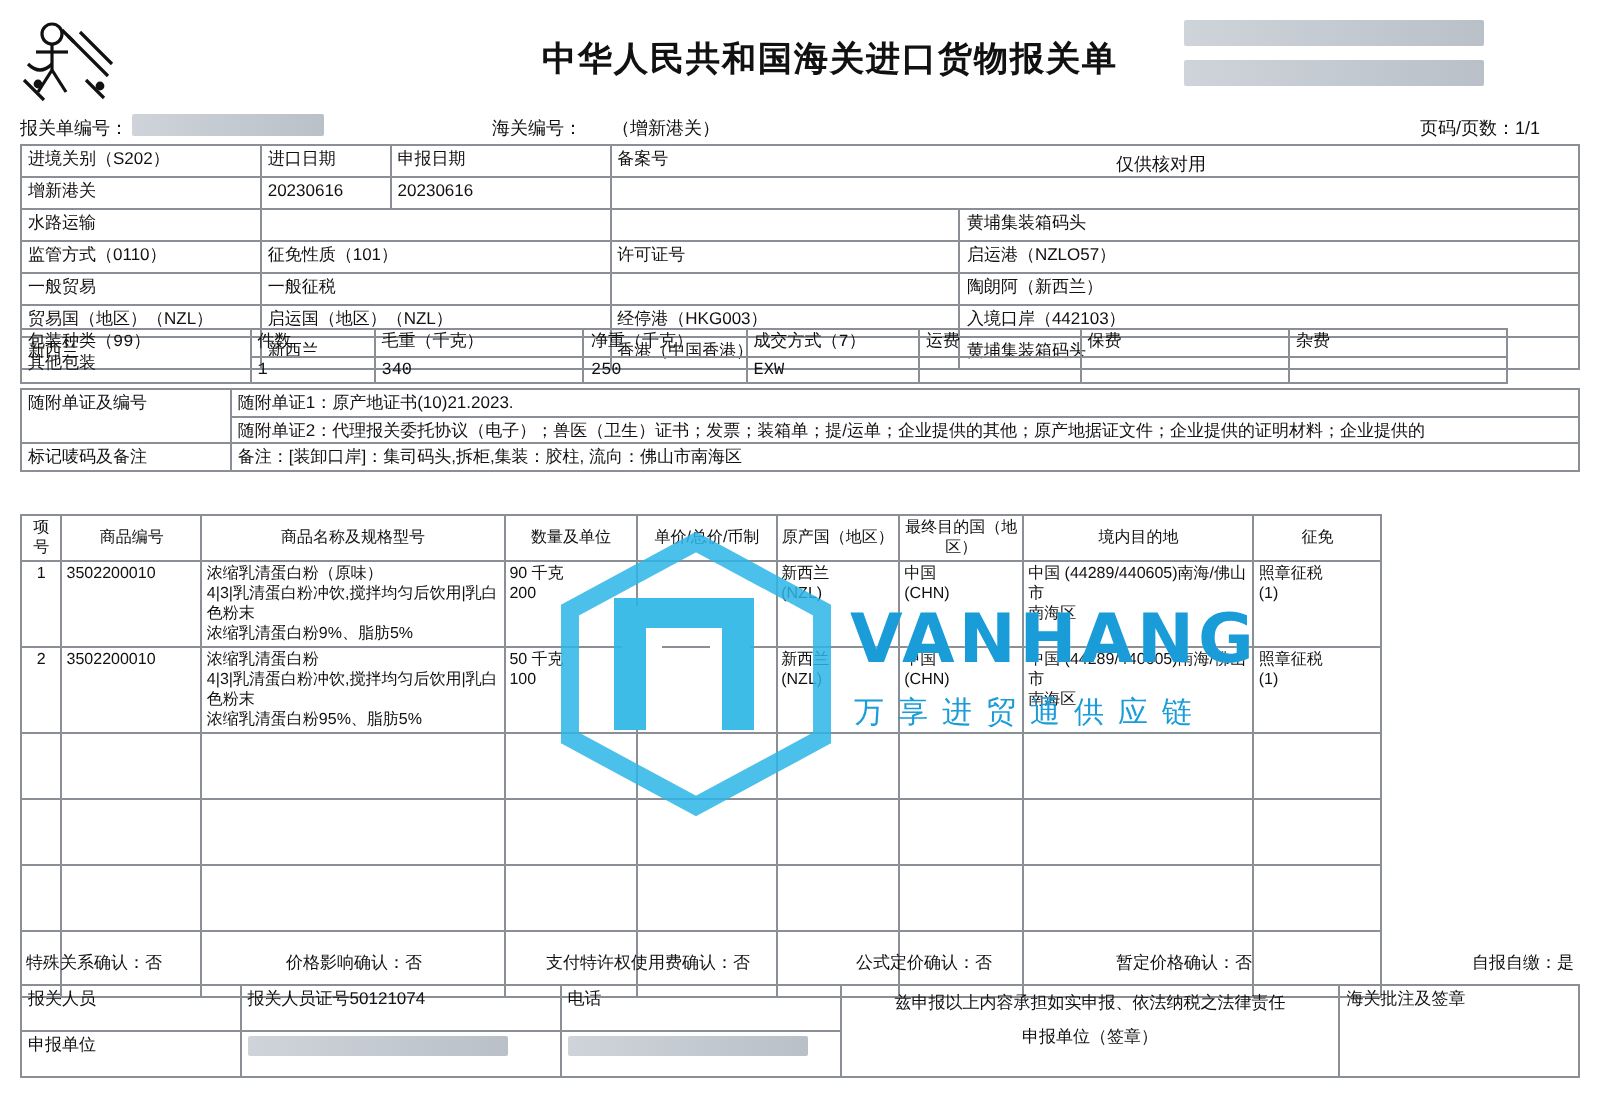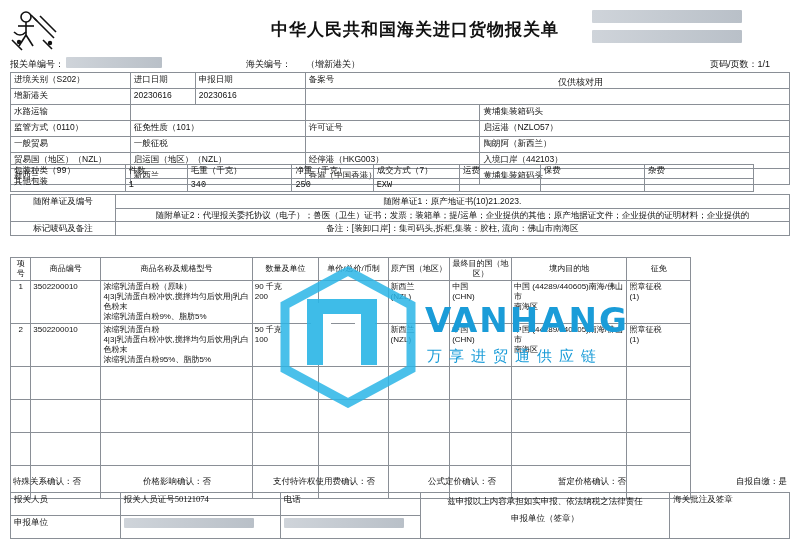--- a/index.html
+++ b/index.html
@@ -47,21 +47,21 @@
   #goods td{font-size:8px;padding:1px 2px;}
   #goods .hd{height:16px;text-align:center;font-size:8px;vertical-align:middle;}
   #goods .gnum{text-align:center;}
   #goods .gcode{text-align:left;}
 
   
   #bot{left:10px;top:475px;width:780px;}
   #bot td{height:16px;}
 
   .sig{position:absolute;left:10px;top:489px;width:780px;}
-  .sig td{height:20px;font-family:Liberation Serif, serif;}
+  .sig td{height:20px;}
 
   .wm{
     position:absolute;left:255px;top:255px;width:440px;height:145px;
     pointer-events:none;
   }
   .wm-text{
     position:absolute;left:170px;top:45px;font-size:34px;font-weight:bold;
     color:#1a9cd8;letter-spacing:2px;font-family:"DejaVu Sans",sans-serif;
     text-shadow:0 0 1px rgba(255,255,255,.4);
   }
@@ -202,21 +202,21 @@
       <td class="val">340</td>
       <td class="val">250</td>
       <td class="val">EXW</td>
       <td class="val"></td>
       <td class="val"></td>
       <td class="val"></td>
     </tr>
   </tbody>
     </table>
 
-  <table id="grid-attach" style="left:10px;top:194px;width:780px;text-align:center;">
+  <table id="grid-attach" style="left:10px;top:194px;width:780px;">
     <colgroup>
         <col style="width:105px">
         <col style="width:675px">
       </colgroup>
     <tbody>
         <tr>
       <td class="lbl" rowspan="2">随附单证及编号</td>
       <td class="val">随附单证1：原产地证书(10)21.2023.</td>
     </tr>
     <tr>

